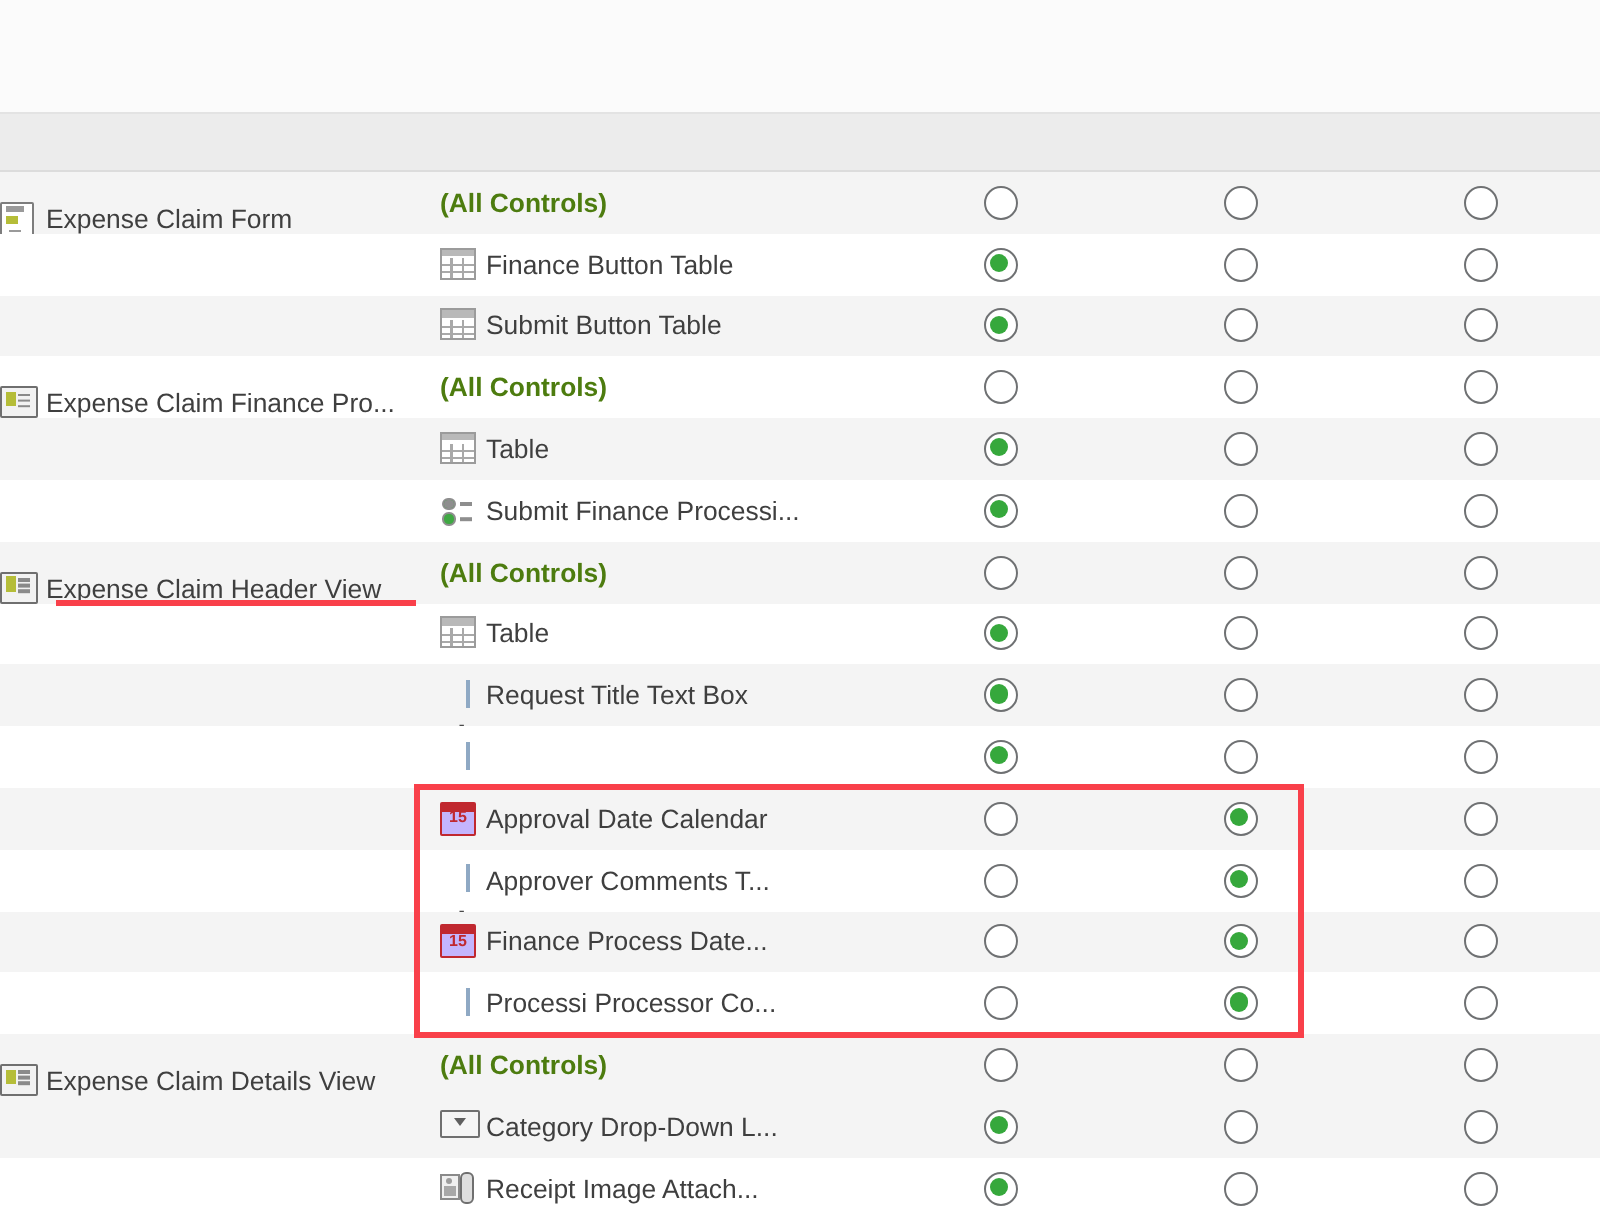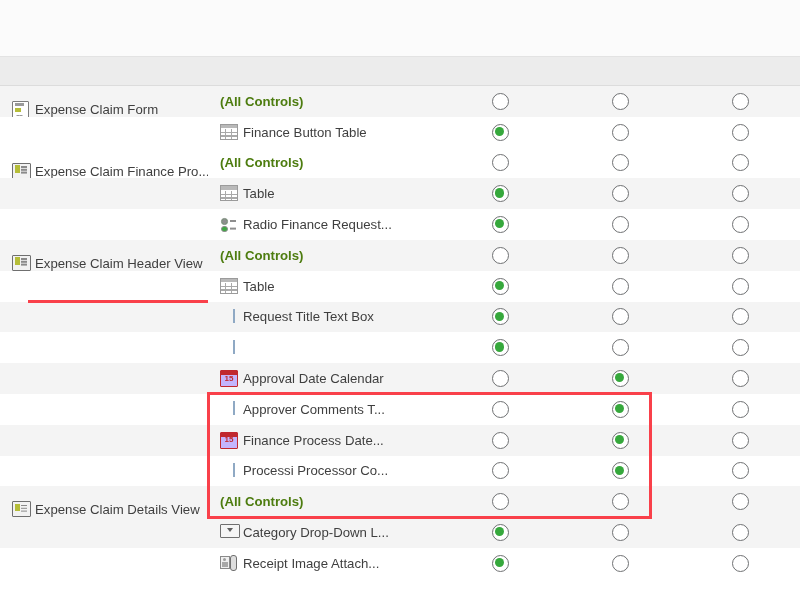--- a/index.html
+++ b/index.html
@@ -51,21 +51,21 @@
   .head-row {
     height: 29px;
     background: #ececec;
     border-bottom: 1px solid #dcdcdc;
     color: #5a5a5a;
     font-size: 11.6px;
     letter-spacing: 0.35px;
   }
 
   
-  .c-view   { width: 208px; box-sizing: border-box; padding-left: 12px; display:flex; align-items:center;margin-top:16px; }
+  .c-view   { width: 208px; box-sizing: border-box; padding-left: 0; display:flex; align-items:center;margin-top:16px; }
   .c-ctrl   { width: 232px; box-sizing: border-box; padding-left: 12px; display:flex; align-items:center; }
   .c-radio  { width: 120px; box-sizing: border-box; display:flex; align-items:center; justify-content:center; }
 
   .head-row .c-view  { padding-left: 16px; }
   .head-row .c-ctrl  { padding-left: 12px; }
 
   .cell-label {
     font-size: 13.2px;
     color: #3f3f3f;
     white-space: nowrap;
@@ -319,20 +319,38 @@
         <div class="c-radio">
           <span class="radio on"></span>
         </div>
         <div class="c-radio">
           <span class="radio"></span>
         </div>
         <div class="c-radio">
           <span class="radio"></span>
         </div>
       </div>
+      <div class="row alt">
+        <div class="c-view"></div>
+        <div class="c-ctrl">
+          <span class="icon">
+            <span class="ico-table" style="position: absolute; left: 0px; top: 0px;"></span>
+          </span>
+          <span class="cell-label">Submit Button Table</span>
+        </div>
+        <div class="c-radio">
+          <span class="radio on"></span>
+        </div>
+        <div class="c-radio">
+          <span class="radio"></span>
+        </div>
+        <div class="c-radio">
+          <span class="radio"></span>
+        </div>
+      </div>
       <div class="row plain">
         <div class="c-view">
           <span class="icon">
             <span class="ico-view" style="position: absolute; left: 0px; top: 0px;"></span>
           </span>
           <span class="cell-label">Expense Claim Finance Pro...</span>
         </div>
         <div class="c-ctrl">
           <span class="cell-label allctl">(All Controls)</span>
         </div>
@@ -365,21 +383,21 @@
         </div>
       </div>
       <div class="row plain">
         <div class="c-view"></div>
         <div class="c-ctrl">
           <span class="icon">
             <span class="ico-radio" style="position: absolute; left: 0px; top: 0px; width: 17px; height: 17px;">
               <span class="dash"></span>
             </span>
           </span>
-          <span class="cell-label">Radio Finance Request...</span>
+          <span class="cell-label">Submit Finance Processi...</span>
         </div>
         <div class="c-radio">
           <span class="radio on"></span>
         </div>
         <div class="c-radio">
           <span class="radio"></span>
         </div>
         <div class="c-radio">
           <span class="radio"></span>
         </div>

